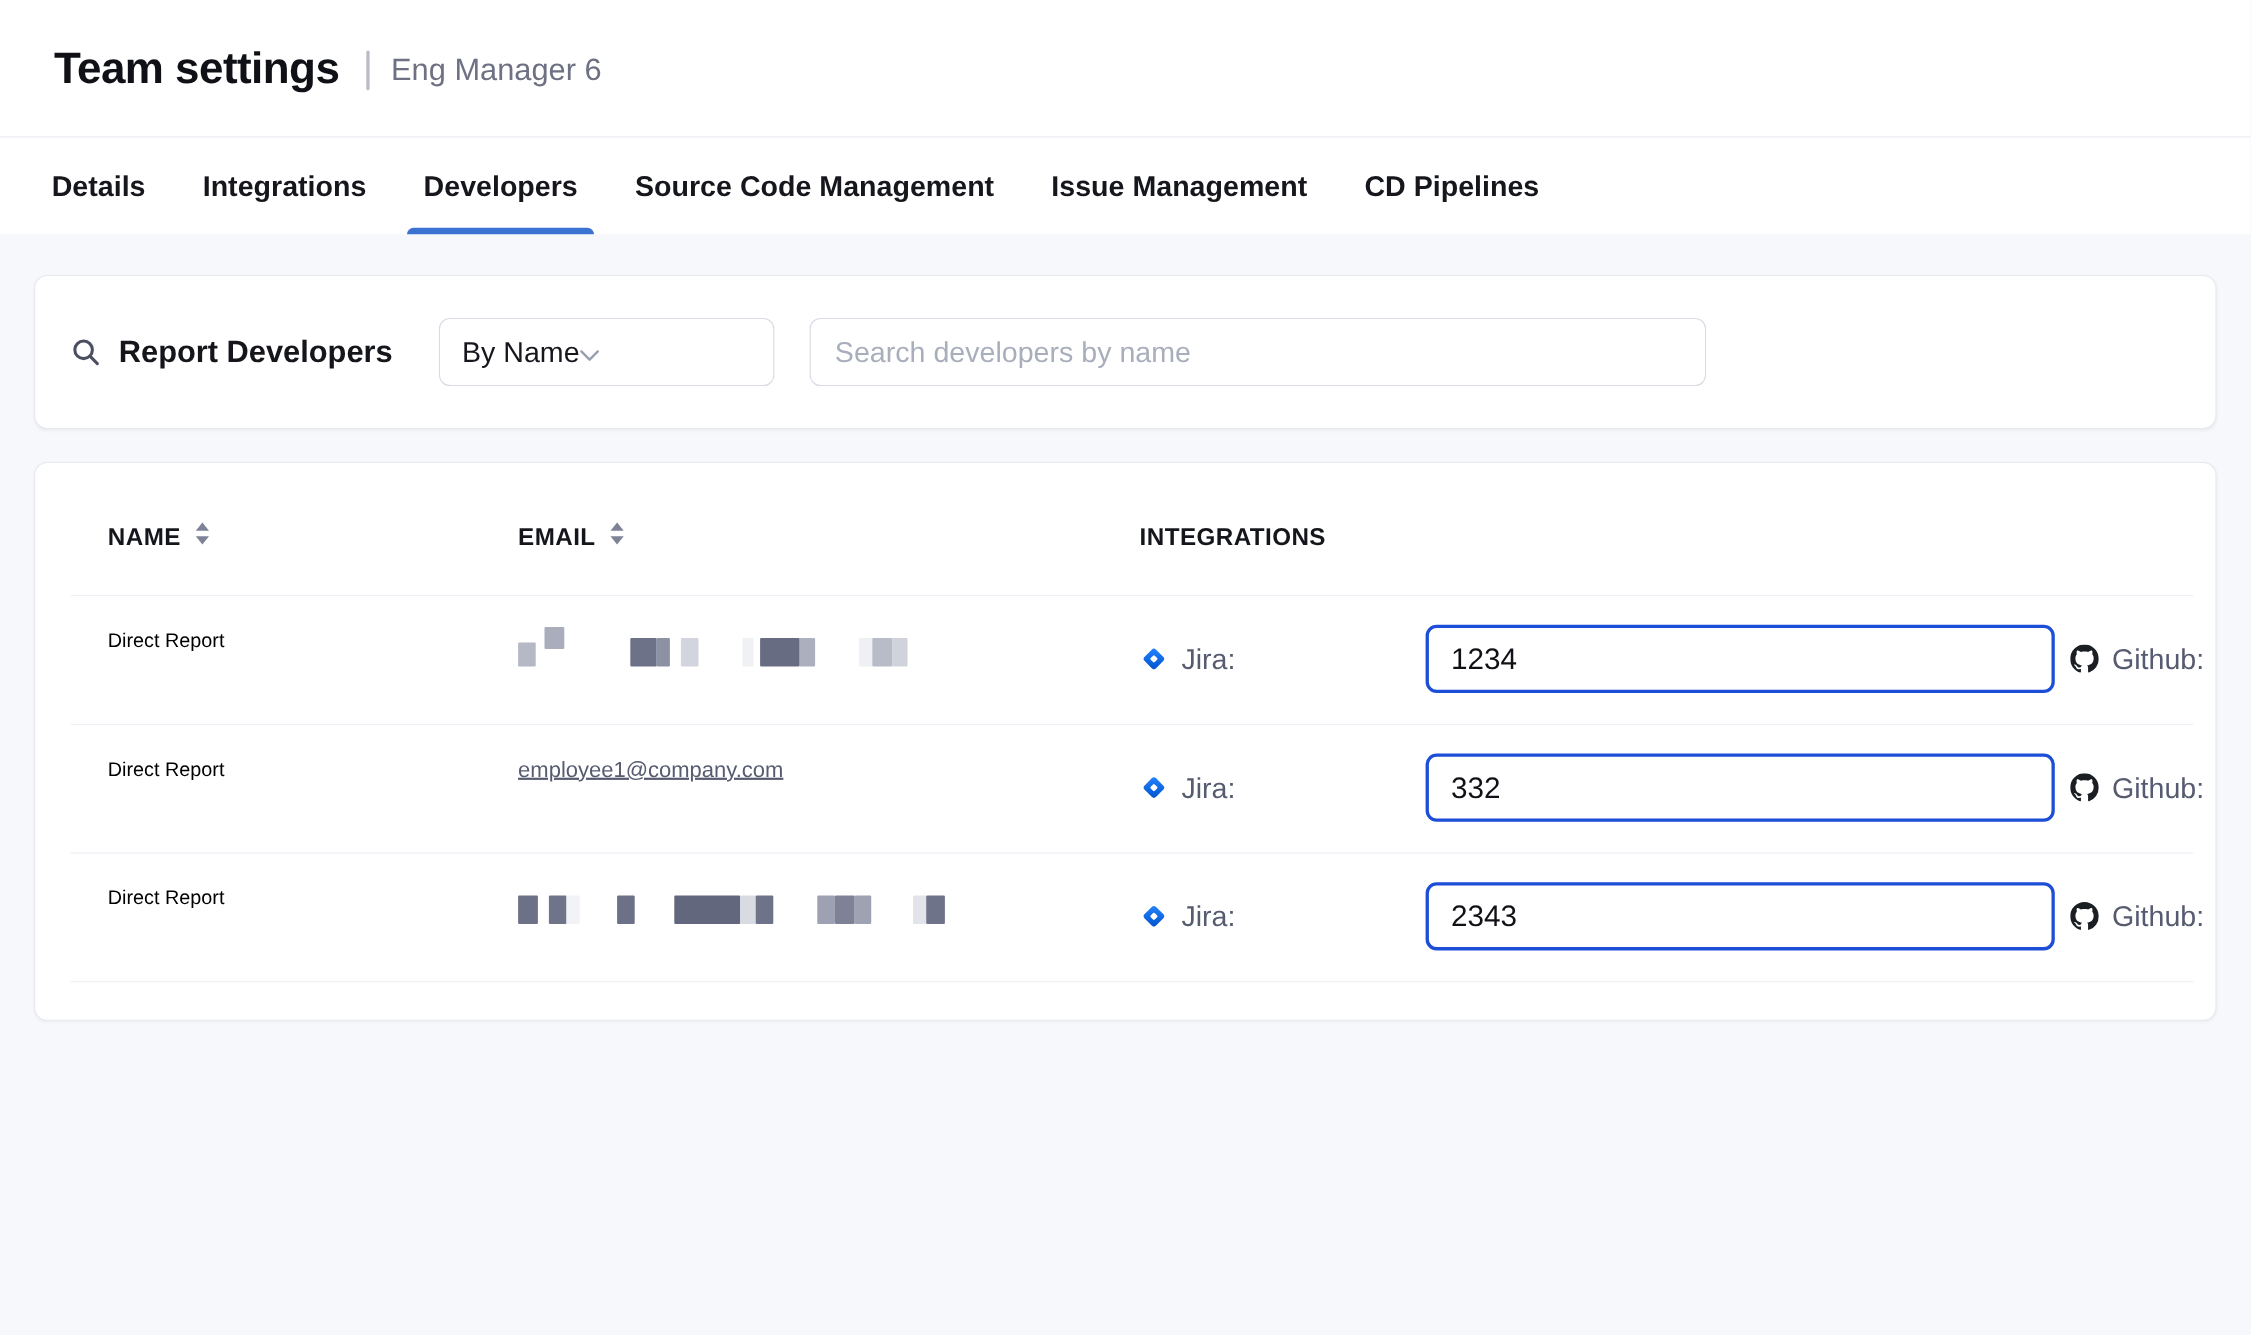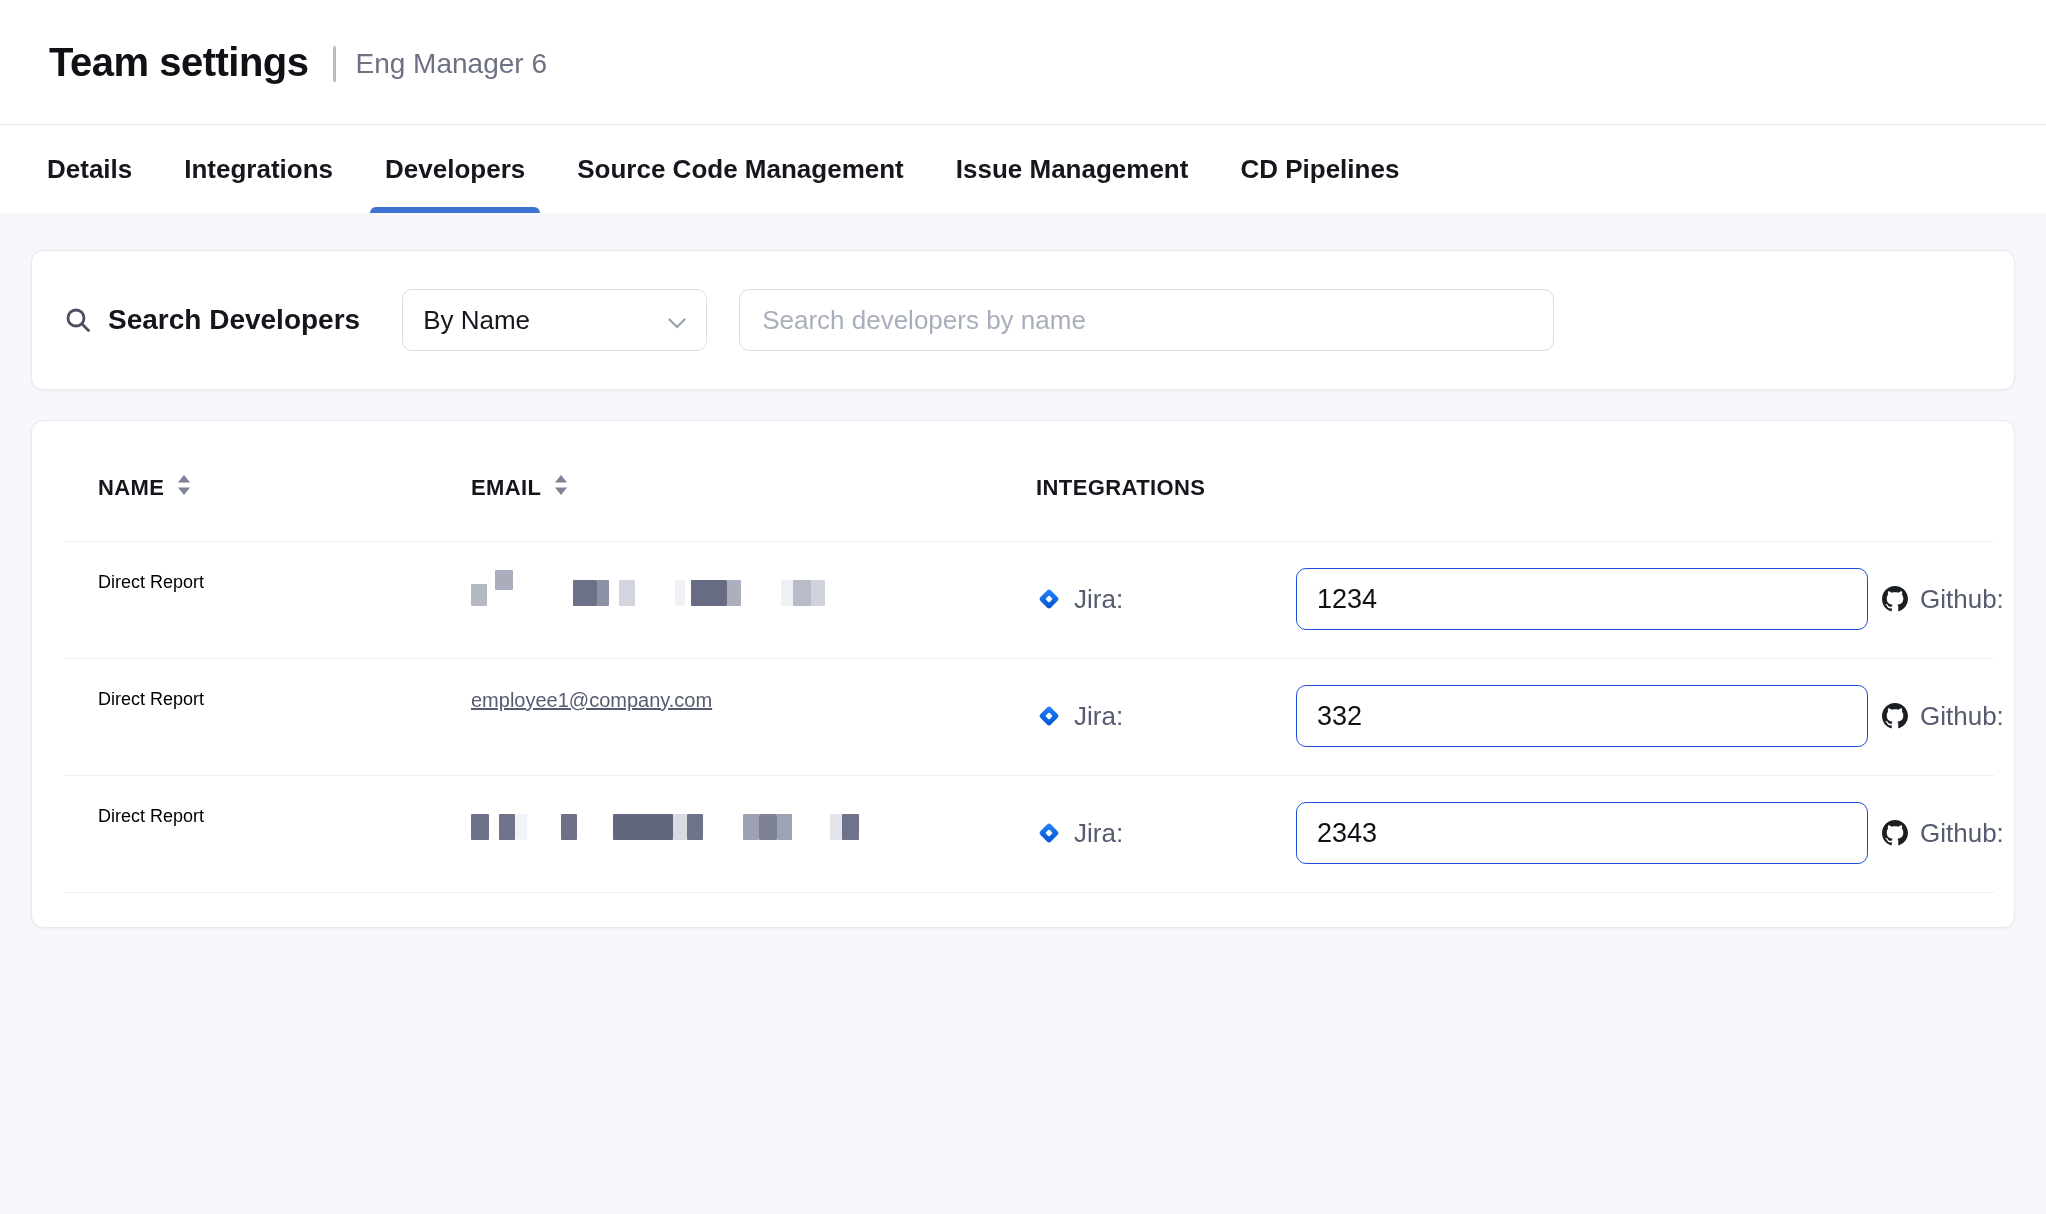--- a/index.html
+++ b/index.html
@@ -62,21 +62,21 @@
     display:flex; align-items:center;
     padding:0 32px;
     margin-bottom:30px;
   }
   .search-icon { display:flex; align-items:center; }
   .search-label { font-size:28px; font-weight:700; color:#15161c; margin-left:16px; }
   .filter-select {
     margin-left:42px;
     width:305px; height:62px;
     border:1px solid #d9dce4; border-radius:10px;
-    display:flex; align-items:center; justify-content:space-between;
+    display:flex; align-items:center; 
     padding:0 20px;
     font-size:26px; color:#16171d;
     cursor:pointer;
     background:#fff;
   }
   .search-input {
     margin-left:32px;
     width:815px; height:62px;
     border:1px solid #d9dce4; border-radius:10px;
     font-size:26px; color:#16171d;
@@ -101,21 +101,21 @@
   .cell-name { font-size:18px; color:#000000; padding-top:4px; }
   .cell-email { font-size:20px; color:#565b70; padding-top:4px;text-decoration:underline; }
   .redaction { display:flex; align-items:flex-end; height:34px; }
   .redaction span { display:block; border-radius:1px; }
   .int-col { display:flex; flex-direction:row; gap:14px; }
   .int-row { display:flex; align-items:center; }
   .int-label-wrap { width:260px; display:flex; align-items:center; gap:12px; }
   .int-label { font-size:26px; color:#565b70; }
   .int-input {
     width:572px; height:62px;
-    border:1px solid #1d4ed8; border-radius:10px;
+    border:3px solid #1d4ed8; border-radius:10px;
     font-size:27px; color:#101116;
     padding:0 20px;
     outline:none;
     background:#fff;
     font-family:"Liberation Sans", sans-serif;
   }
   .icon-24 { width:26px; height:26px; display:block; }
 </style>
 </head>
 <body style="--accent: #3c73d2;">
@@ -142,21 +142,21 @@
 
 <main class="content">
 
   <section class="card search-card">
     <span class="search-icon">
       <svg width="28" height="28" viewBox="0 0 28 28" fill="none">
         <circle cx="12" cy="12" r="8" stroke="#4c4f60" stroke-width="2.8"></circle>
         <line x1="17.8" y1="17.8" x2="24.5" y2="24.5" stroke="#4c4f60" stroke-width="2.8" stroke-linecap="round"></line>
       </svg>
     </span>
-    <span class="search-label">Search Developers</span>
+    <span class="search-label">Report Developers</span>
     <div class="filter-select">
       <span>By Name</span>
       <span>
         <svg width="18" height="11" viewBox="0 0 18 11" fill="none">
           <path d="M1.5 1.5 L9 9 L16.5 1.5" stroke="#9aa0af" stroke-width="2.2" stroke-linecap="round" stroke-linejoin="round"></path>
         </svg>
       </span>
     </div>
     <input class="search-input" type="text" placeholder="Search developers by name" style="">
   </section>

